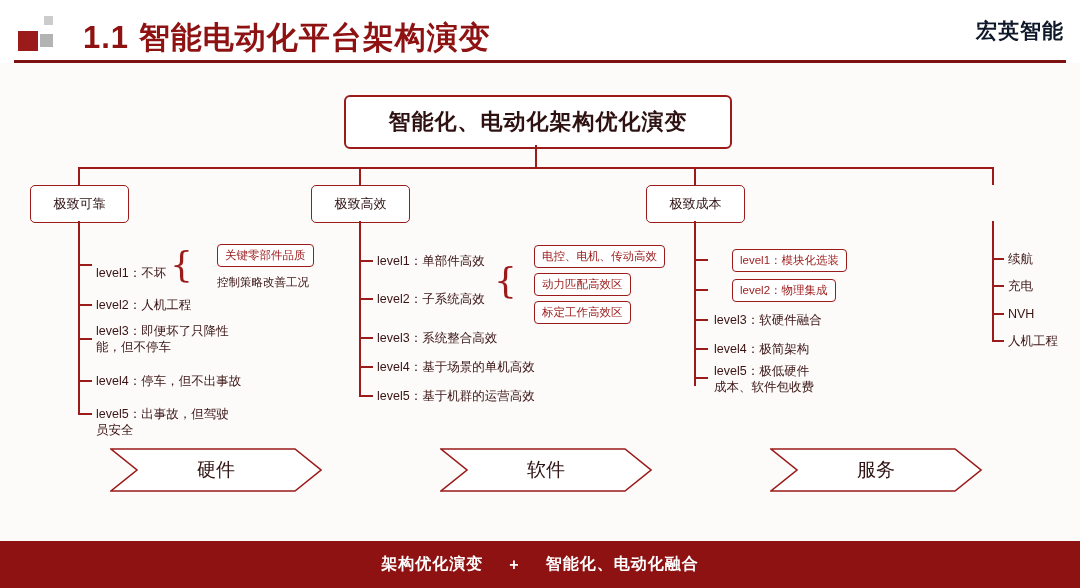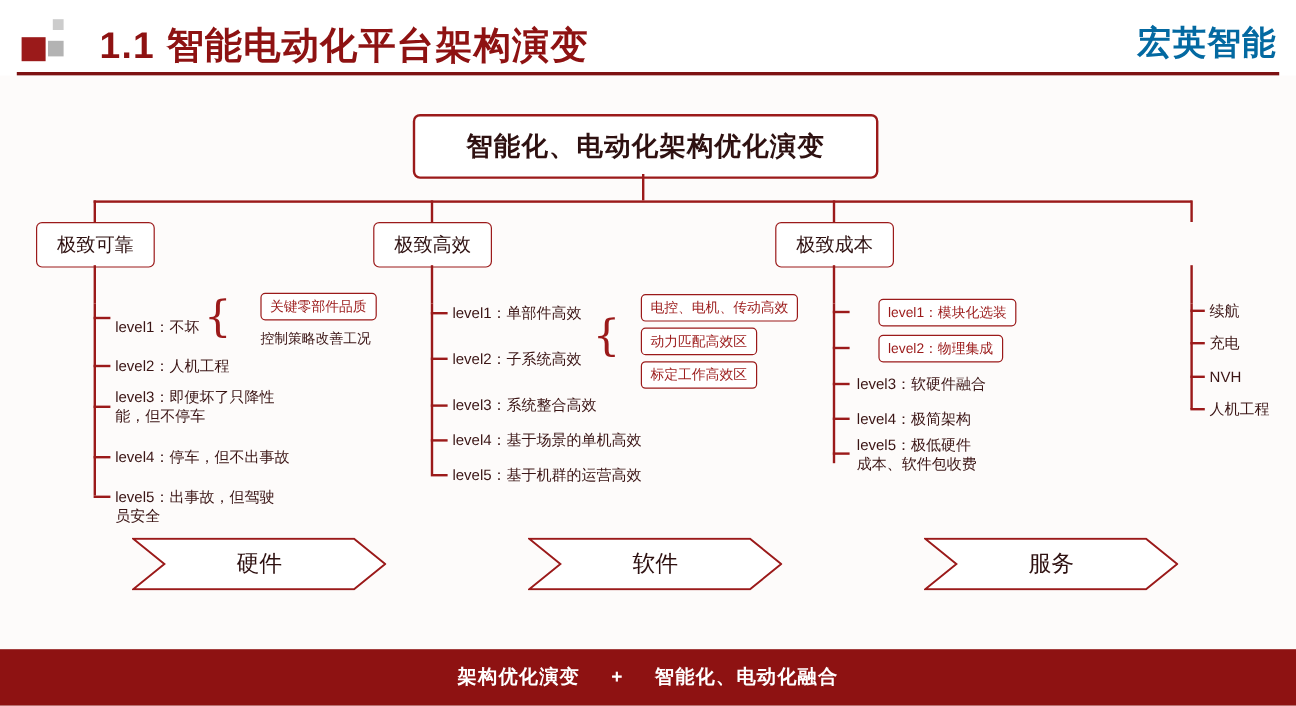--- a/index.html
+++ b/index.html
@@ -19,21 +19,21 @@
   .sq{position:absolute;}
   .sq.big{left:0;top:17px;width:20px;height:20px;background:#9b1a1a;}
   .sq.mid{left:22px;top:20px;width:13px;height:13px;background:#b3b3b3;}
   .sq.small{left:26px;top:2px;width:9px;height:9px;background:#cccccc;}
   .page-title{
     position:absolute;left:83px;top:17px;
     font-size:31px;font-weight:bold;color:#8e1212;letter-spacing:1px;
   }
   .brand{
     position:absolute;right:16px;top:17px;
-    font-size:28px;font-weight:bold;color:#0369a1;letter-spacing:1px;
+    font-size:21px;font-weight:bold;color:#0f172a;letter-spacing:1px;
   }
   .header-rule{
     position:absolute;left:14px;top:60px;width:1052px;height:3px;background:#7d1212;
   }
   
   .canvas{position:absolute;left:0;top:63px;width:1080px;height:478px;background:#fdfbfa;}
   
   .root-box{
     position:absolute;left:344px;top:32px;width:384px;height:50px;
     border:2px solid #9b1a1a;border-radius:6px;background:#ffffff;
@@ -42,21 +42,21 @@
   }
   
   .ln{position:absolute;background:#9b1a1a;}
   .vline{width:1.5px;}
   .hline{height:1.5px;}
   
   .col-head{
     position:absolute;height:36px;
     border:1.5px solid #9b1a1a;border-radius:5px;background:#ffffff;
     display:flex;align-items:center;justify-content:center;
-    font-size:16px;color:#2e1111;font-weight:normal;
+    font-size:13px;color:#2e1111;font-weight:normal;
   }
   
   .lv{
     position:absolute;font-size:12.5px;color:#3a1414;line-height:16px;white-space:pre-line;
   }
   
   .tag{
     position:absolute;border:1.2px solid #9b1a1a;border-radius:4px;background:#ffffff;
     color:#9b1a1a;font-size:11.5px;padding:3px 7px;white-space:nowrap;margin-left:20px;
   }

